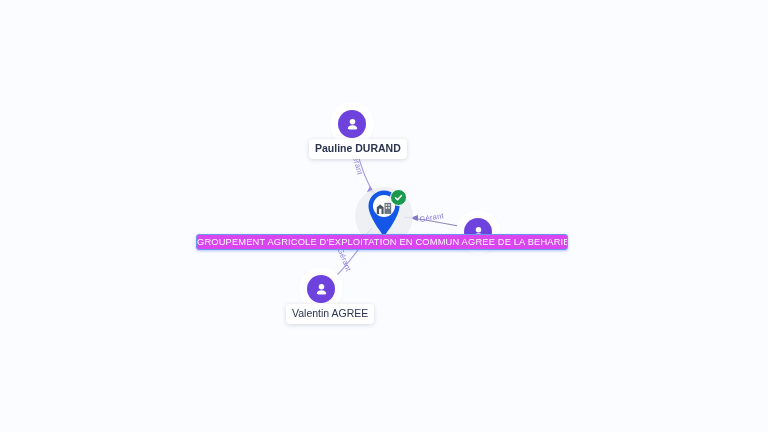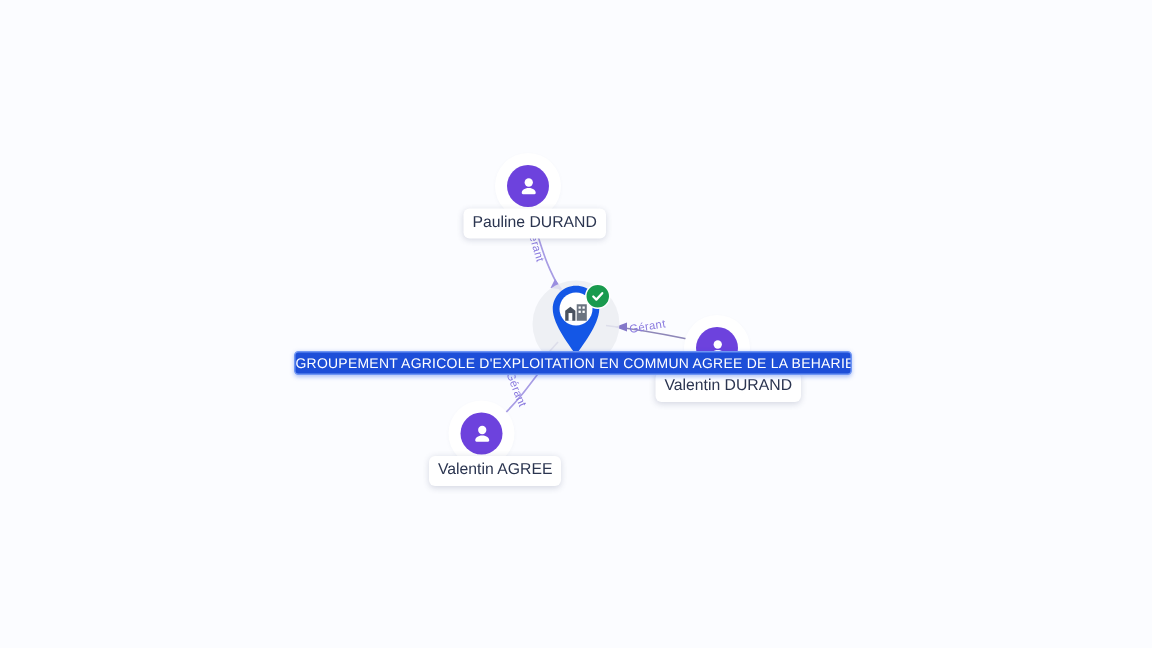--- a/index.html
+++ b/index.html
@@ -120,21 +120,21 @@
   }
 
   
   #company-banner {
     position: absolute;
     left: 196px;
     top: 234px;
     width: 372px;
     height: 16px;
     box-sizing: border-box;
-    background: #1d4ed8;
+    background: #d946ef;
     border: 1px solid #6f95f3;
     border-radius: 3px;
     color: #ffffff;
     font-size: 9.3px;
     letter-spacing: .17px;
     line-height: 14px;
     text-align: center;
     white-space: nowrap;
     overflow: hidden;
     z-index: 10;
@@ -201,32 +201,31 @@
 
   <div class="node person-node" id="node-pauline-durand" style="left:333px; top:105px; width:38px; height:38px;">
     <div class="halo"></div>
     <div class="avatar">
       <svg width="17" height="17" viewBox="0 0 24 24" fill="#ffffff">
         <circle cx="12" cy="8" r="3.9"></circle>
         <path d="M12 13.2c-4.2 0-6.6 2.3-6.6 4.6 0 .9 1 1.2 2 1.2h9.2c1 0 2-.3 2-1.2 0-2.3-2.4-4.6-6.6-4.6z"></path>
       </svg>
     </div>
   </div>
-  <div class="node-label" id="label-pauline-durand" style="left:309px; top:139px;">Pauline DURAND</div>
+  <div class="node-label" id="label-pauline-durand" style="left:309px; top:139px;font-weight:bold;">Pauline DURAND</div>
 
   <div class="node person-node" id="node-valentin-durand" style="left:459px; top:213px; width:38px; height:38px;">
     <div class="halo"></div>
     <div class="avatar">
       <svg width="17" height="17" viewBox="0 0 24 24" fill="#ffffff">
         <circle cx="12" cy="8" r="3.9"></circle>
         <path d="M12 13.2c-4.2 0-6.6 2.3-6.6 4.6 0 .9 1 1.2 2 1.2h9.2c1 0 2-.3 2-1.2 0-2.3-2.4-4.6-6.6-4.6z"></path>
       </svg>
     </div>
   </div>
-  <div class="node-label" id="label-valentin-durand" style="left:437px; top:248px;">Valentin DURAND</div>
 
   <div class="node person-node" id="node-valentin-neel" style="left:302px; top:270px; width:38px; height:38px;">
     <div class="halo"></div>
     <div class="avatar">
       <svg width="17" height="17" viewBox="0 0 24 24" fill="#ffffff">
         <circle cx="12" cy="8" r="3.9"></circle>
         <path d="M12 13.2c-4.2 0-6.6 2.3-6.6 4.6 0 .9 1 1.2 2 1.2h9.2c1 0 2-.3 2-1.2 0-2.3-2.4-4.6-6.6-4.6z"></path>
       </svg>
     </div>
   </div>

